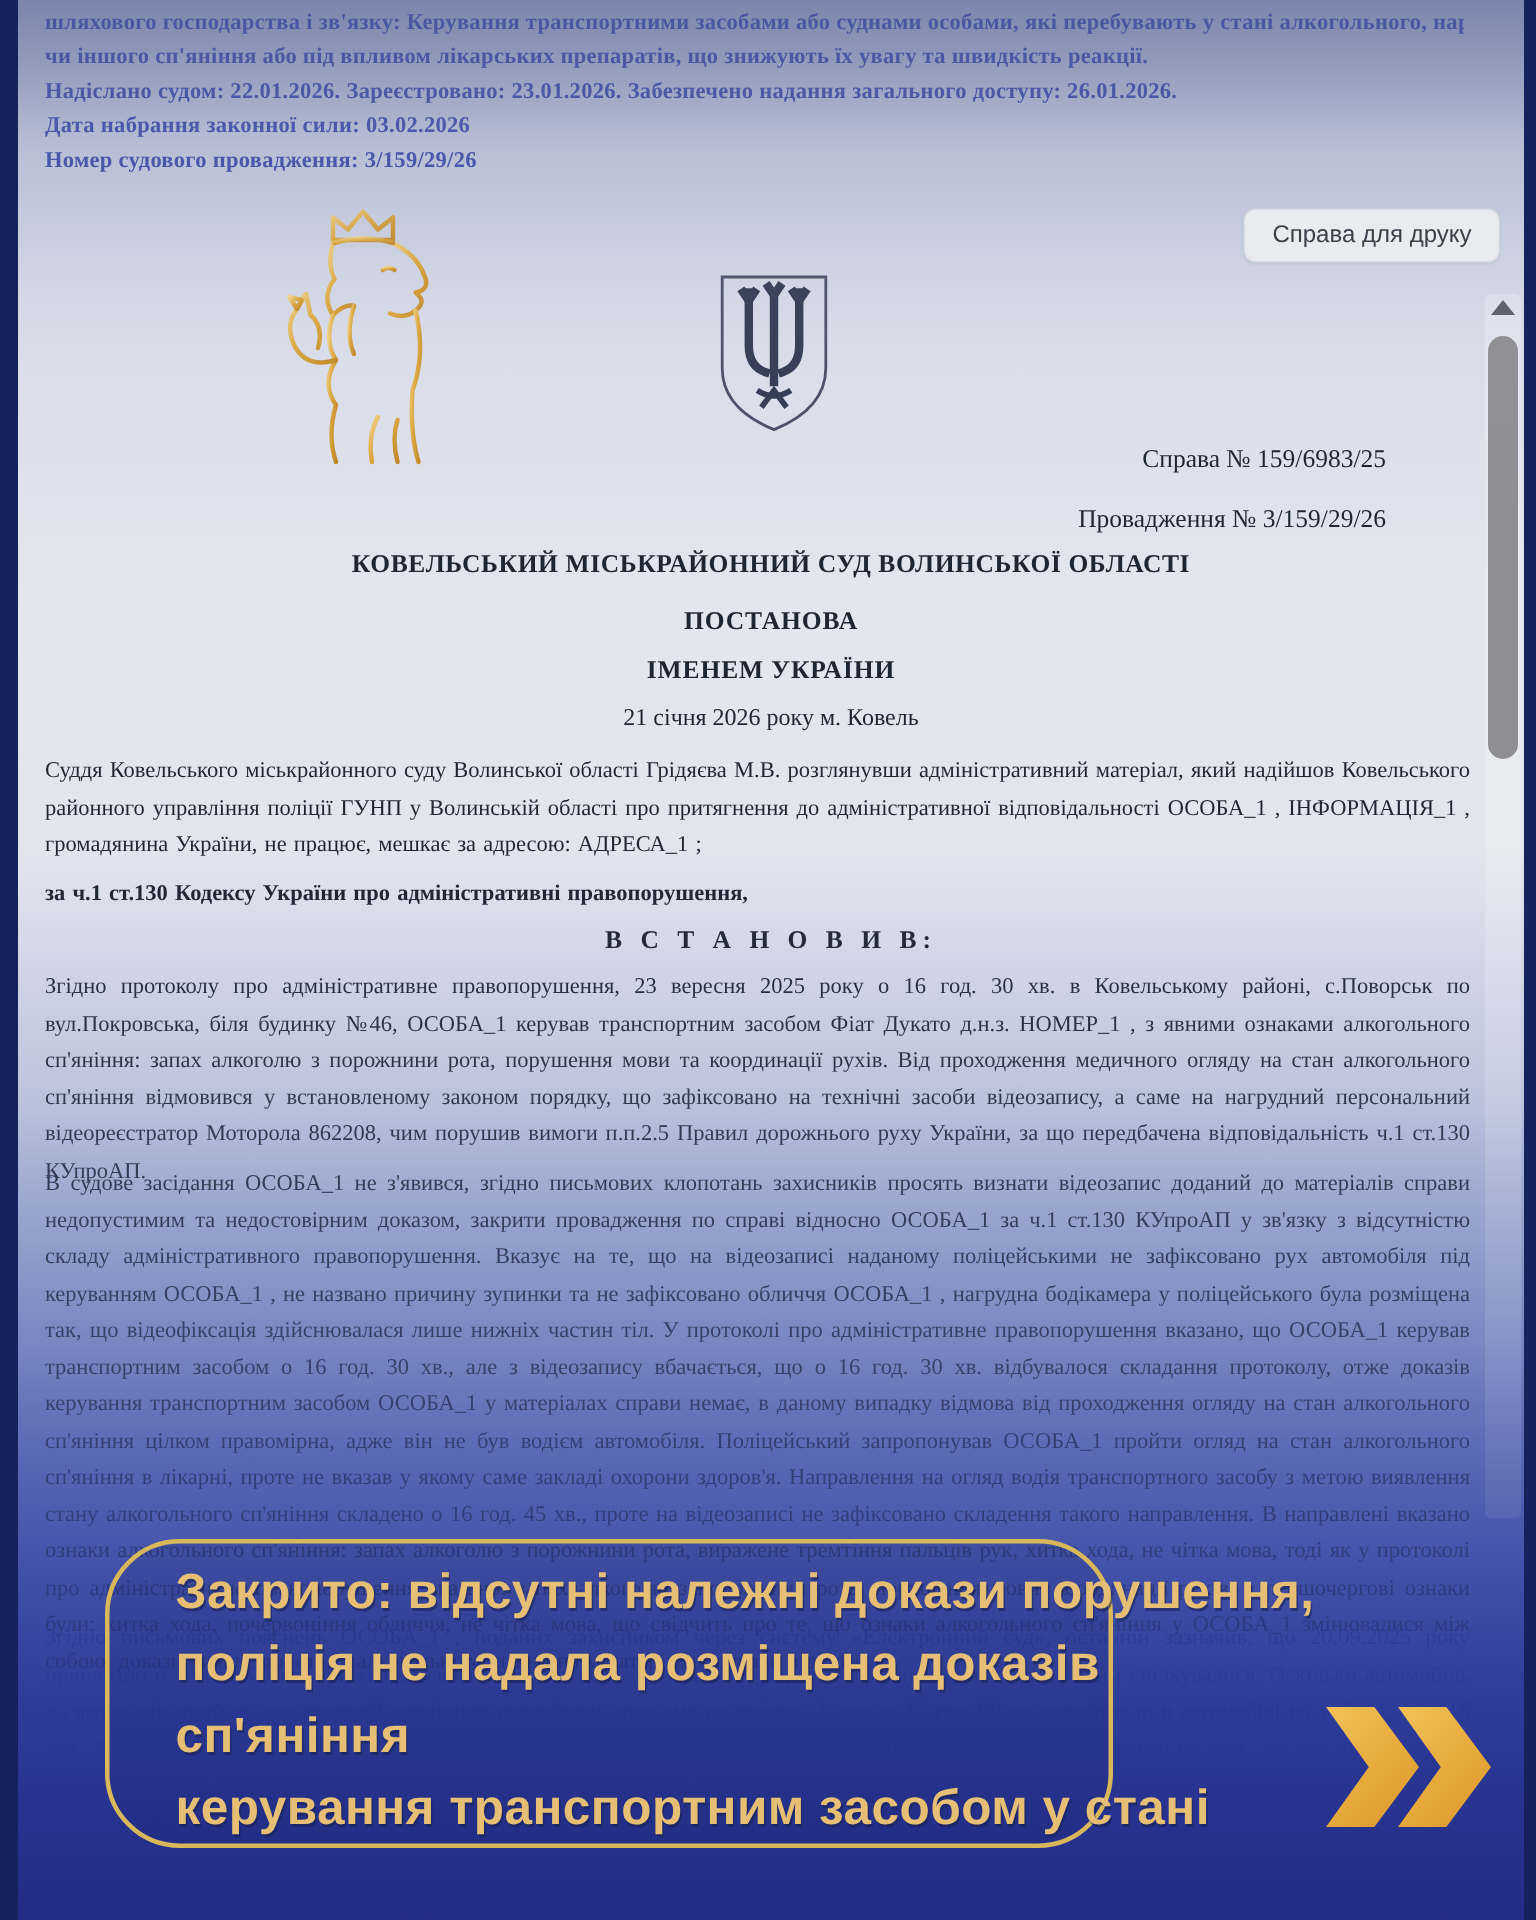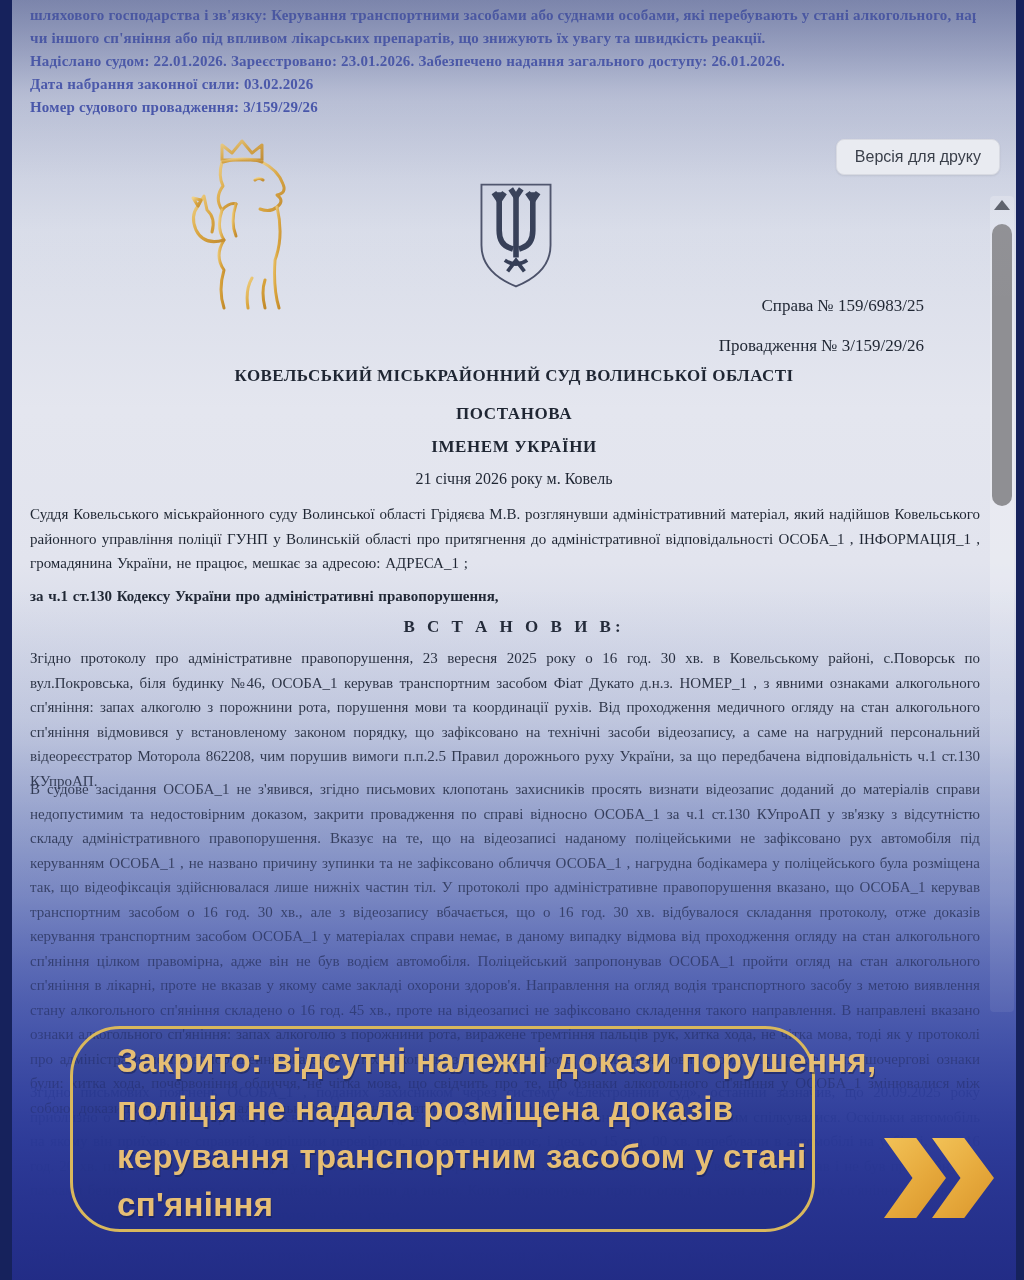--- a/index.html
+++ b/index.html
@@ -66,21 +66,21 @@
   .scrollbar { position:absolute; right:2px; top:196px; width:24px; height:816px; z-index:3;
     background:rgba(255,255,255,0.22); border-radius:4px; }
   .scroll-up { position:absolute; top:4px; left:4px; width:0; height:0;
     border-left:8px solid transparent; border-right:8px solid transparent;
     border-bottom:10px solid #5A5E68; }
   .scroll-thumb { position:absolute; top:28px; left:2px; width:20px; height:282px;
     background:#8F8F93; border-radius:10px; }
 
   
   .caption-box {
-    position:absolute; left:58px; top:1026px; width:745px; height:206px; z-index:10;
+    position:absolute; left:58px; top:1026px; width:672px; height:206px; z-index:10;
     border:3px solid #D9B85C; border-radius:50px; background:rgba(22,32,96,0.14);
     padding:8px 20px 0 44px;
   }
   .caption-box div {
     font-family:"Liberation Sans",sans-serif; font-weight:bold;
     font-size:33px; line-height:48px; color:#E6BE74; letter-spacing:0.3px;
     text-shadow:1px 2px 0 rgba(23,32,82,0.55); white-space:nowrap;
   }
   .chevrons { position:absolute; left:872px; top:1138px; z-index:11; display:flex; }
   .chev {
@@ -97,21 +97,21 @@
   <div class="page">
 
     <div class="top-meta">
       <div>шляхового господарства і зв'язку: Керування транспортними засобами або суднами особами, які перебувають у стані алкогольного, наркотичного</div>
       <div>чи іншого сп'яніння або під впливом лікарських препаратів, що знижують їх увагу та швидкість реакції.</div>
       <div>Надіслано судом: 22.01.2026. Зареєстровано: 23.01.2026. Забезпечено надання загального доступу: 26.01.2026.</div>
       <div>Дата набрання законної сили: 03.02.2026</div>
       <div>Номер судового провадження: 3/159/29/26</div>
     </div>
 
-    <button class="print-btn">Версія для друку</button>
+    <button class="print-btn">Справа для друку</button>
 
     <div class="lion">
       <svg width="165" height="178" viewBox="0 0 165 178" fill="none">
         <defs>
           <linearGradient id="gold" x1="0" y1="0" x2="1" y2="1">
             <stop offset="0" stop-color="#F0D184"></stop>
               <stop offset="0.5" stop-color="#D9A43C"></stop>
               <stop offset="1" stop-color="#C28A2B"></stop>
           </linearGradient>
         </defs>
@@ -171,22 +171,22 @@
     <div class="scrollbar">
       <div class="scroll-up"></div>
       <div class="scroll-thumb"></div>
     </div>
 
     <div class="blue-overlay"></div>
 
     <div class="caption-box">
       <div>Закрито: відсутні належні докази порушення,</div>
       <div>поліція не надала розміщена доказів</div>
+      <div>сп'яніння</div>
       <div>керування транспортним засобом у стані</div>
-      <div>сп'яніння</div>
     </div>
 
     <div class="chevrons">
       <div class="chev"></div>
       <div class="chev"></div>
     </div>
 
   </div>
 </div>
 

